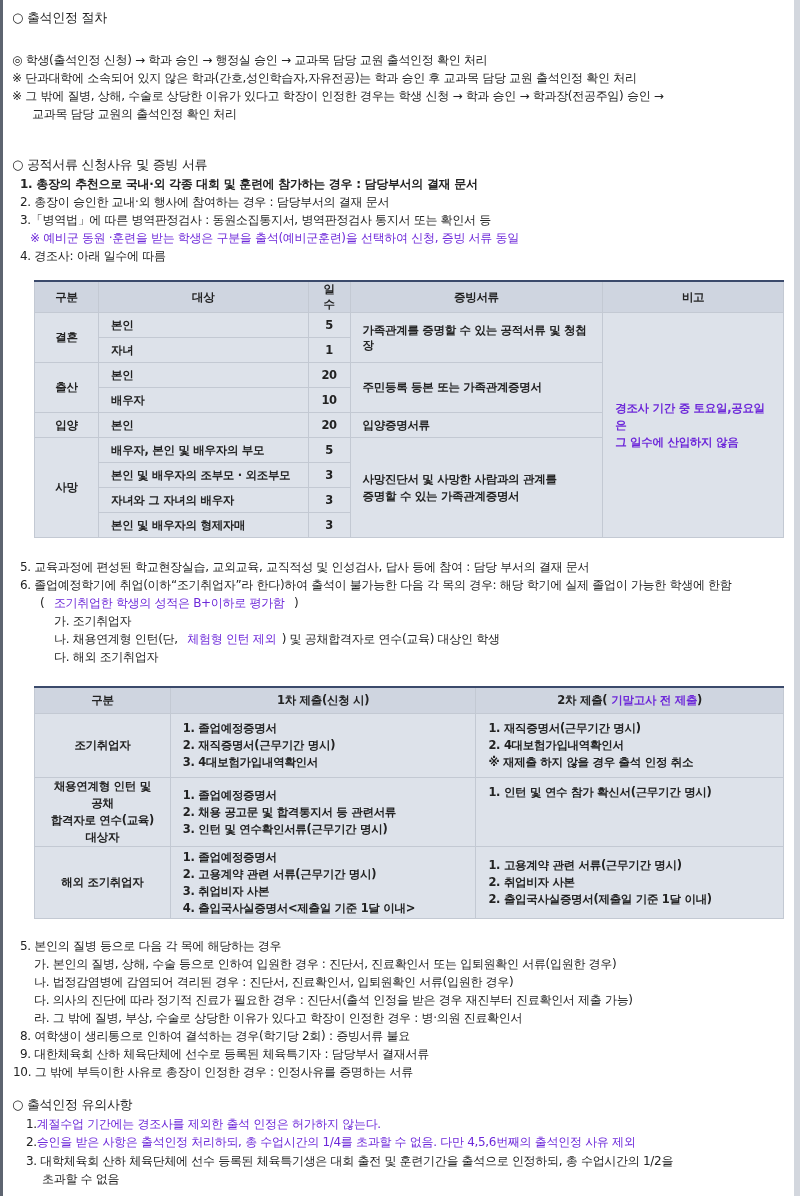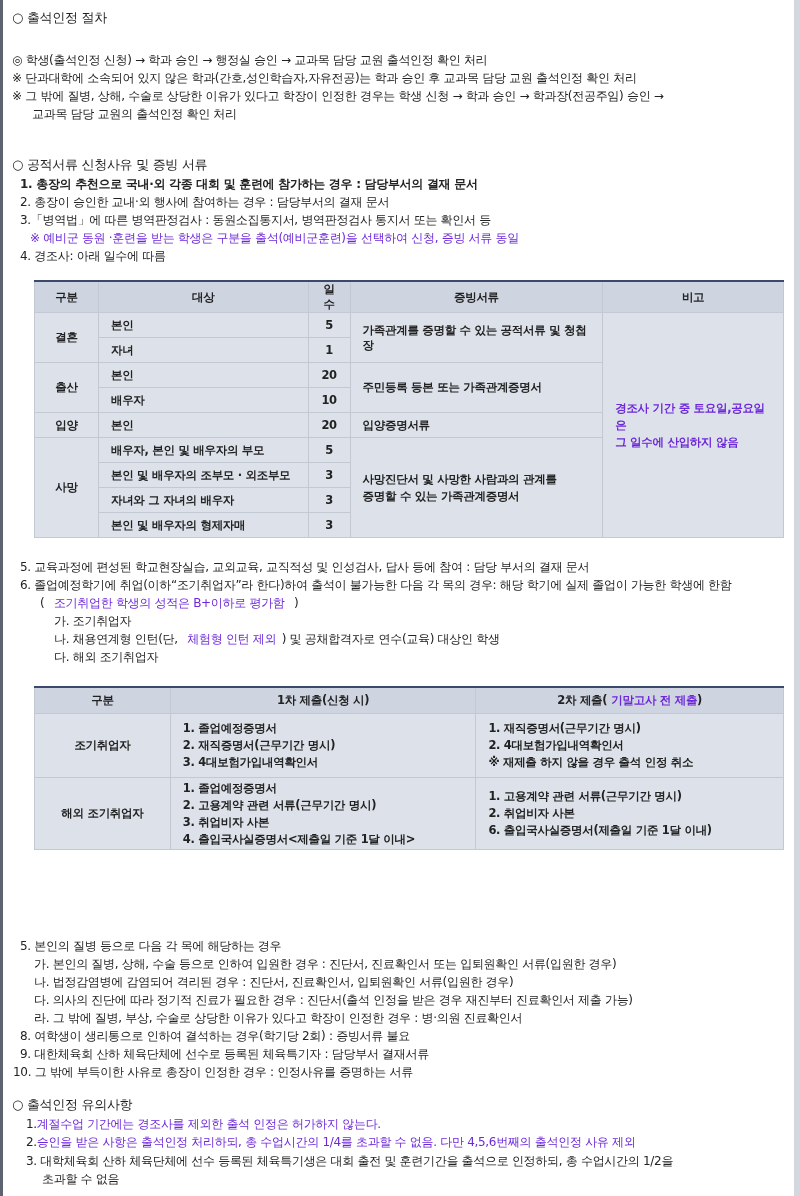--- a/index.html
+++ b/index.html
@@ -145,32 +145,47 @@
       <div>1. 졸업예정증명서</div>
       <div>2. 재직증명서(근무기간 명시)</div>
       <div>3. 4대보험가입내역확인서</div>
     </td>
     <td class="multi">
       <div>1. 재직증명서(근무기간 명시)</div>
       <div>2. 4대보험가입내역확인서</div>
       <div>※ 재제출 하지 않을 경우 출석 인정 취소</div>
     </td>
   </tr>
+  <tr style="height:64px">
+    <td class="c multi">
+      <div>채용연계형 인턴 및 공채</div>
+      <div>합격자로 연수(교육)</div>
+      <div>대상자</div>
+    </td>
+    <td class="multi">
+      <div>1. 졸업예정증명서</div>
+      <div>2. 채용 공고문 및 합격통지서 등 관련서류</div>
+      <div>3. 인턴 및 연수확인서류(근무기간 명시)</div>
+    </td>
+    <td class="multi" style="vertical-align:top;padding-top:6px;">
+      <div>1. 인턴 및 연수 참가 확신서(근무기간 명시)</div>
+    </td>
+  </tr>
   <tr style="height:72px">
     <td class="c">해외 조기취업자</td>
     <td class="multi">
       <div>1. 졸업예정증명서</div>
       <div>2. 고용계약 관련 서류(근무기간 명시)</div>
       <div>3. 취업비자 사본</div>
       <div>4. 출입국사실증명서&lt;제출일 기준 1달 이내&gt;</div>
     </td>
     <td class="multi">
       <div>1. 고용계약 관련 서류(근무기간 명시)</div>
       <div>2. 취업비자 사본</div>
-      <div>6. 출입국사실증명서(제출일 기준 1달 이내)</div>
+      <div>2. 출입국사실증명서(제출일 기준 1달 이내)</div>
     </td>
   </tr>
 </tbody>
   </table>
 
 <div class="line" style="left:20px;top:938px;">5. 본인의 질병 등으로 다음 각 목에 해당하는 경우</div>
 <div class="line" style="left:34px;top:956px;">가. 본인의 질병, 상해, 수술 등으로 인하여 입원한 경우 : 진단서, 진료확인서 또는 입퇴원확인 서류(입원한 경우)</div>
 <div class="line" style="left:34px;top:974px;">나. 법정감염병에 감염되어 격리된 경우 : 진단서, 진료확인서, 입퇴원확인 서류(입원한 경우)</div>
 <div class="line" style="left:34px;top:992px;">다. 의사의 진단에 따라 정기적 진료가 필요한 경우 : 진단서(출석 인정을 받은 경우 재진부터 진료확인서 제출 가능)</div>
 <div class="line" style="left:34px;top:1010px;">라. 그 밖에 질병, 부상, 수술로 상당한 이유가 있다고 학장이 인정한 경우 : 병·의원 진료확인서</div>

